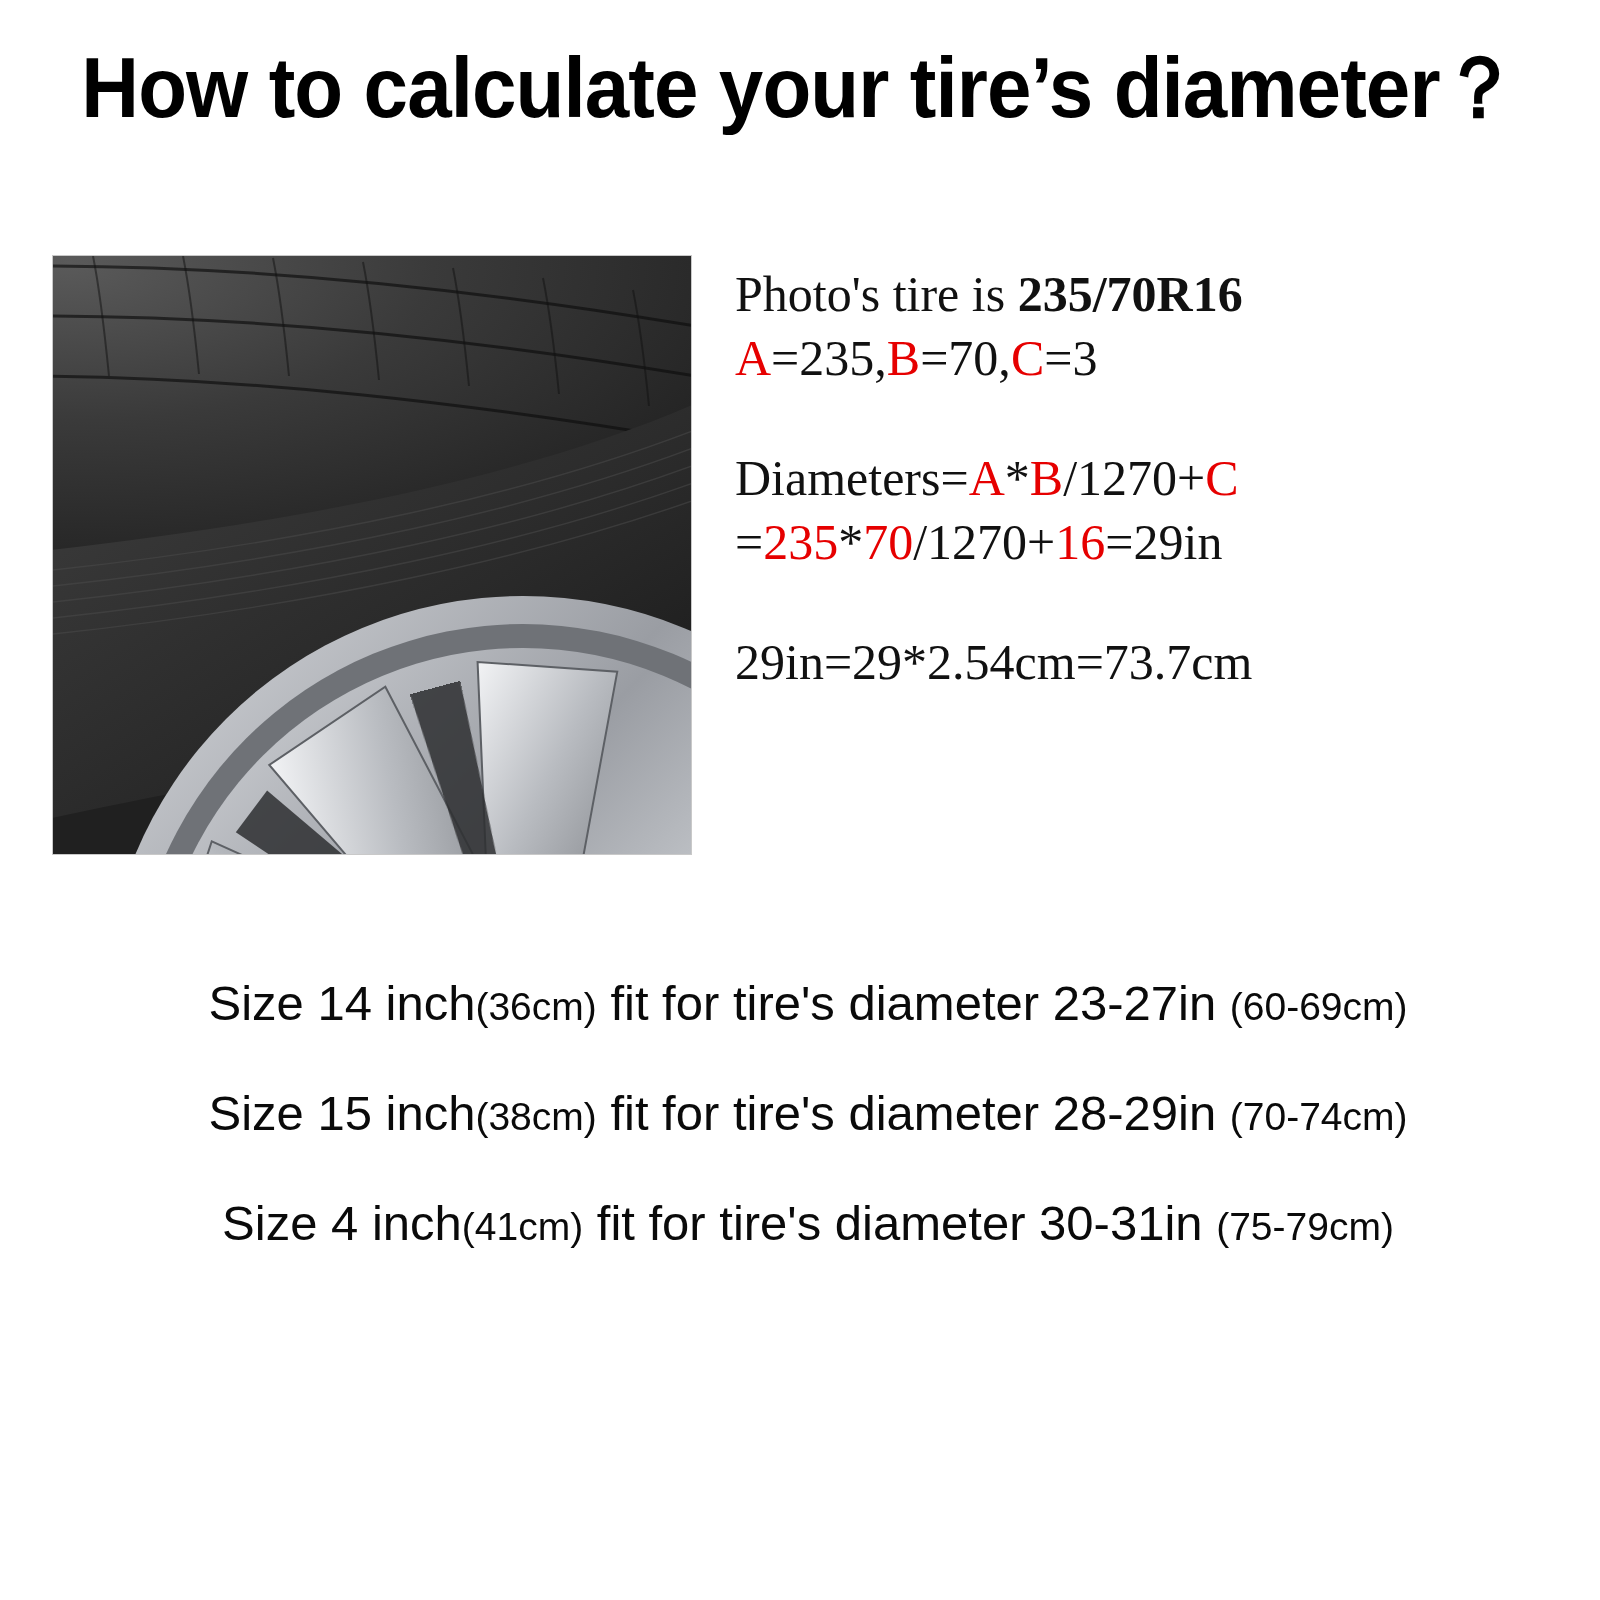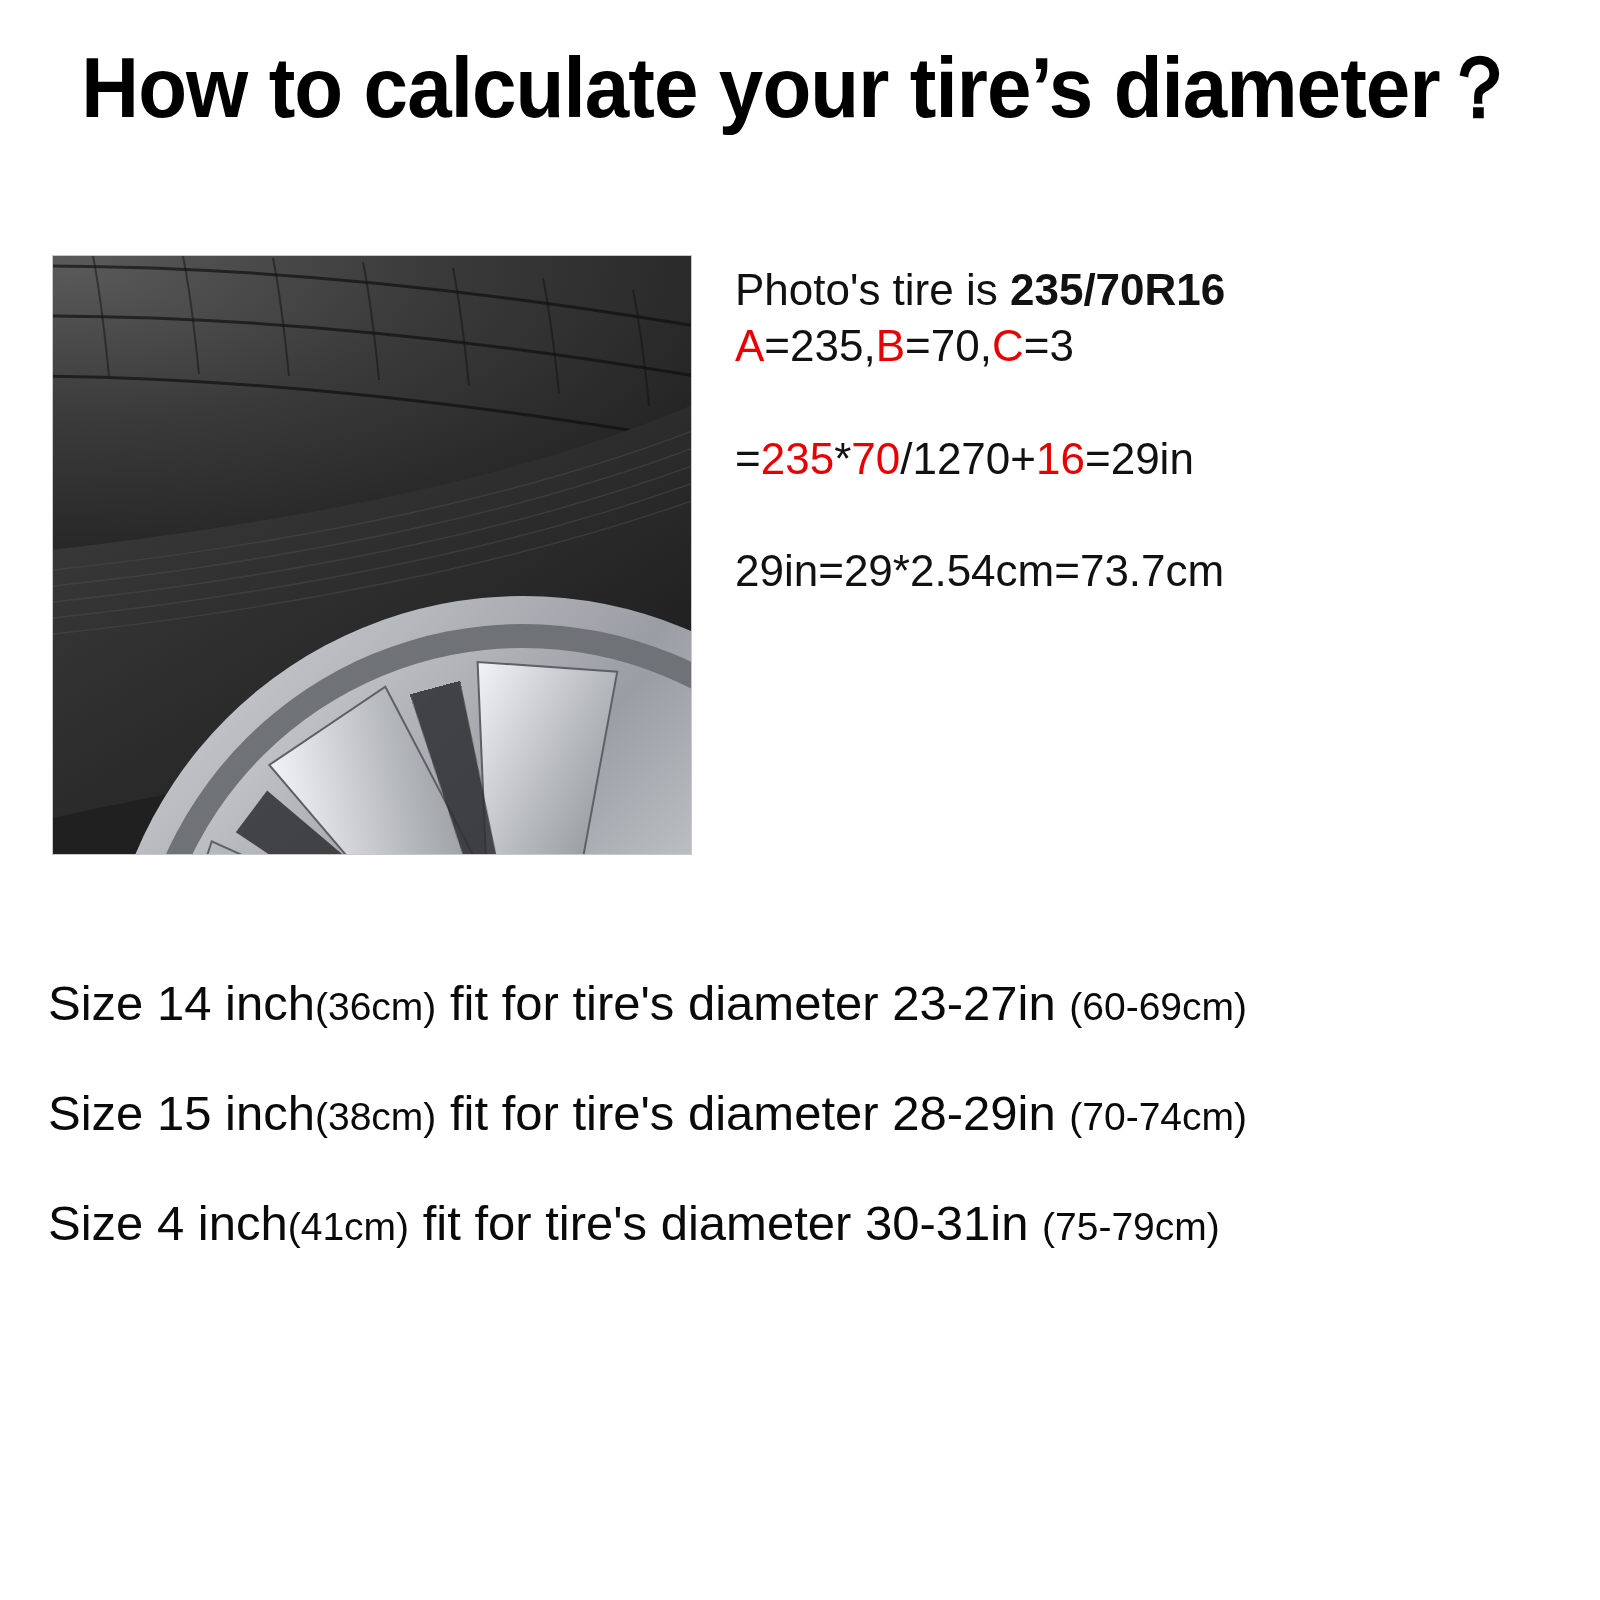--- a/index.html
+++ b/index.html
@@ -46,35 +46,37 @@
     box-sizing: border-box;
   }
   .photo svg { display: block; }
 
   
   .calc {
     position: absolute;
     left: 735px;
     top: 262px;
     width: 830px;
-    font-size: 44px;
+    font-size: 50px;
     line-height: 1.28;
     color: #111111;
+    font-family: Liberation Serif, serif;
   }
   .calc .line { white-space: nowrap; }
   .calc .gap { height: 56px; }
   .red { color: #e60000; }
   .bold { font-weight: 700; }
 
   
   .sizes {
     position: absolute;
     left: 48px;
     top: 975px;
     width: 1520px;
+    text-align: center;
   }
   .size-row {
     font-size: 49px;
     line-height: 1.18;
     margin-bottom: 52px;
     white-space: nowrap;
     color: #0a0a0a;
   }
   .size-row .small {
     font-size: 39px;
@@ -174,20 +176,23 @@
   <div class="line">
     <span>Photo's tire is </span><span class="bold">235/70R16</span>
   </div>
   <div class="line">
     <span class="red">A</span><span>=235,</span><span class="red">B</span><span>=70,</span><span class="red">C</span><span>=3</span>
   </div>
 
   <div class="gap"></div>
 
   <div class="line">
+    <span>Diameters=</span><span class="red">A</span><span>*</span><span class="red">B</span><span>/1270+</span><span class="red">C</span>
+  </div>
+  <div class="line">
     <span>=</span><span class="red">235</span><span>*</span><span class="red">70</span><span>/1270+</span><span class="red">16</span><span>=29in</span>
   </div>
 
   <div class="gap"></div>
 
   <div class="line">29in=29*2.54cm=73.7cm</div>
 </div>
 
 <div class="sizes">
   <div class="size-row">

